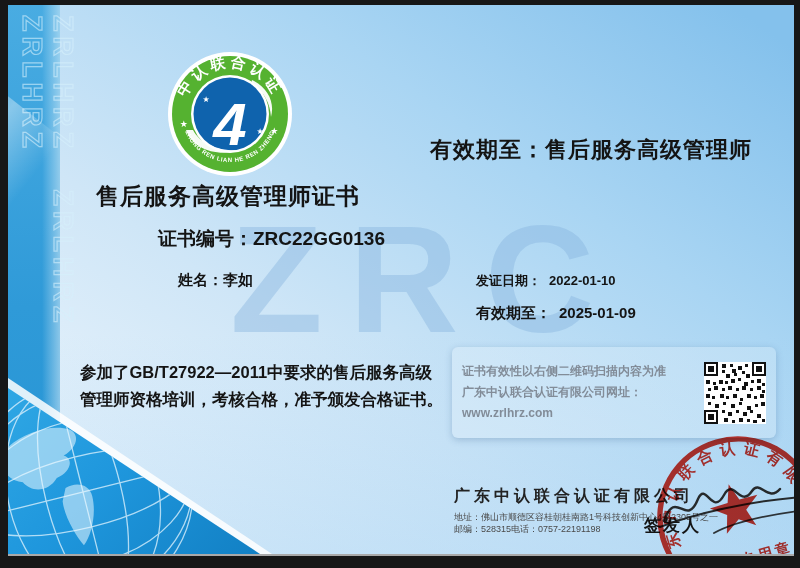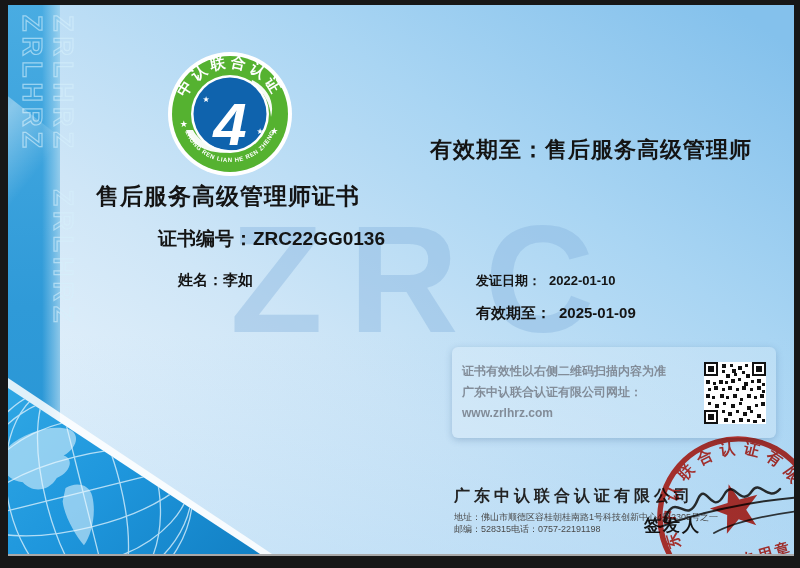--- a/index.html
+++ b/index.html
@@ -139,20 +139,24 @@
     <span>姓名：</span><span>李如</span>
   </div>
 
   <div class="t issued">
     <span>发证日期：</span><span class="val">2022-01-10</span>
   </div>
   <div class="t expires">
     <span>有效期至：</span><span class="val">2025-01-09</span>
   </div>
 
+  <div class="t statement">
+    <div>参加了GB/T27922—2011中要求的售后服务高级</div>
+    <div>管理师资格培训，考核合格，准予颁发合格证书。</div>
+  </div>
 
   <div class="t qr-panel">
     <div class="qr-notes">
       <div>证书有效性以右侧二维码扫描内容为准</div>
       <div>广东中认联合认证有限公司网址：www.zrlhrz.com</div>
     </div>
     <svg class="qr" viewBox="0 0 62 62">
       <rect width="62" height="62" fill="#ffffff"></rect>
       <g fill="#111111">
         <rect x="0" y="0" width="14" height="14"></rect>

